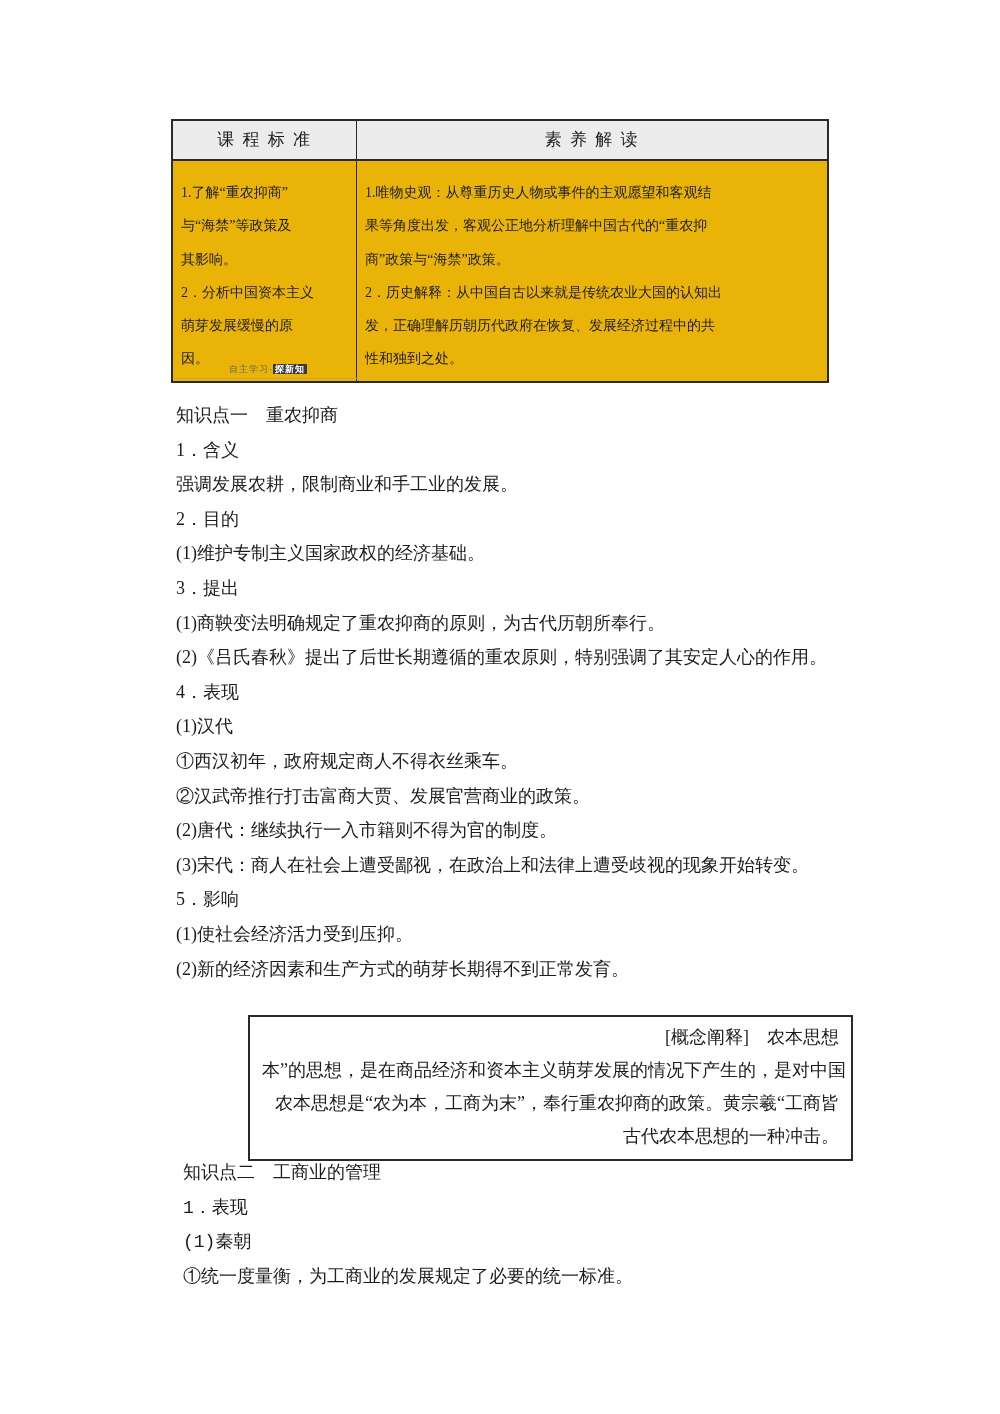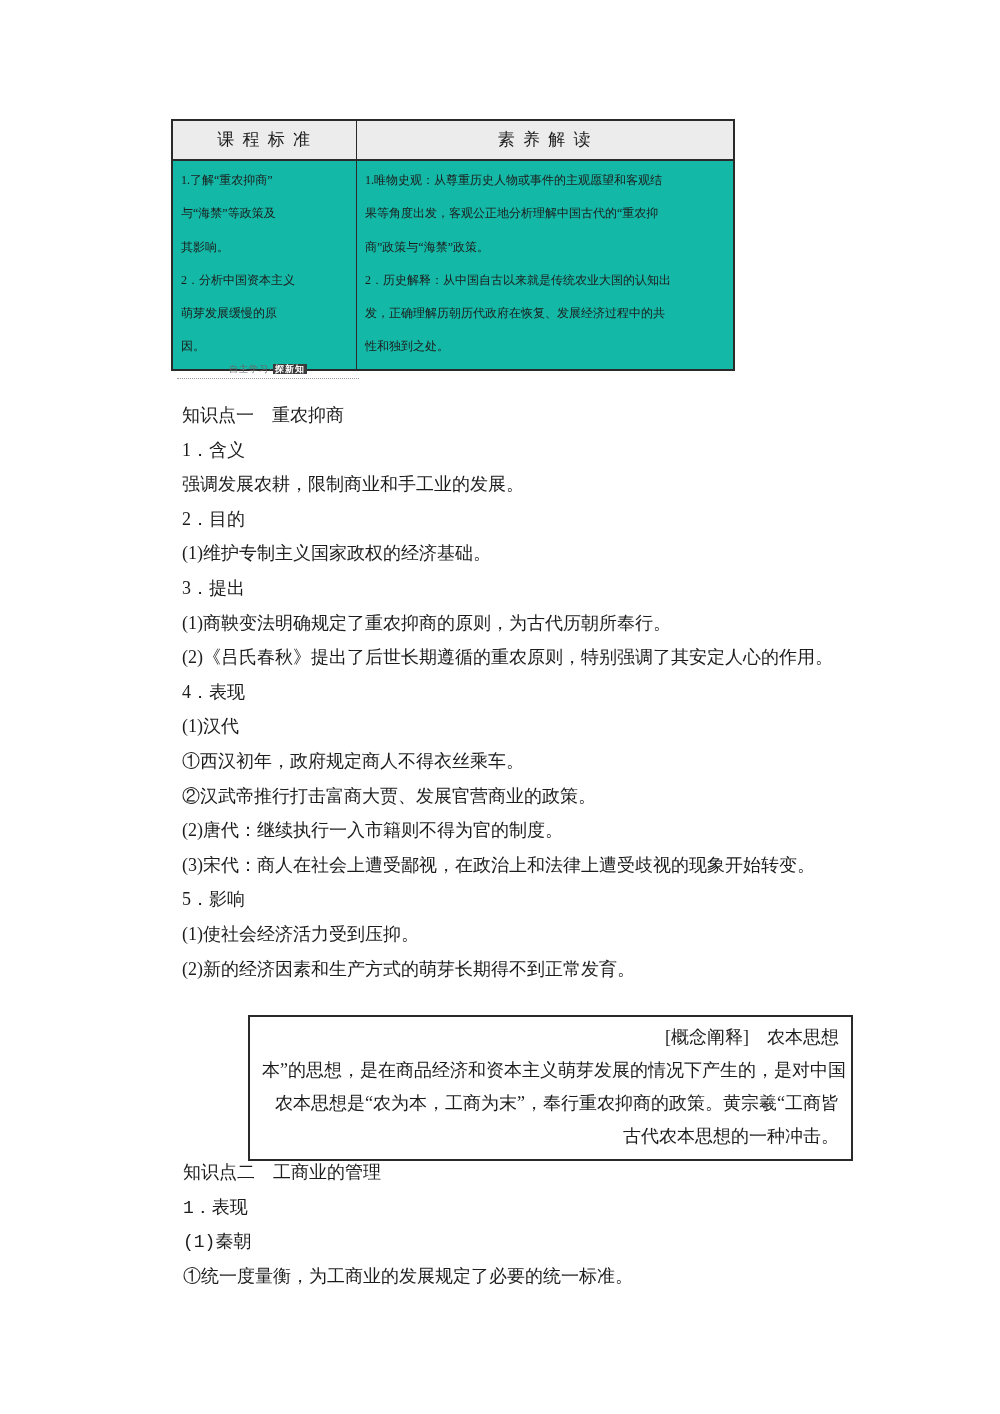--- a/index.html
+++ b/index.html
@@ -4,42 +4,42 @@
 <style>
   html,body { margin:0; padding:0; background:#fff; }
   .page {
     position:relative; width:1000px; height:1414px; background:#ffffff;
     font-family:"Liberation Serif","DejaVu Serif",serif; color:#1c1c1c;
     overflow:hidden;
   }
 
   
   .standards-table {
-    position:absolute; left:171px; top:119px; width:564px;
-    border:2px solid #2a2a2a; box-sizing:border-box; background:#14b8a6;
+    position:absolute; left:171px; top:119px; width:658px;
+    border:2px solid #2a2a2a; box-sizing:border-box; background:#eab308;
   }
   .thead { display:flex; background:#ececec; border-bottom:2px solid #2a2a2a; }
   .thead .cell { padding:7px 0 8px; text-align:center; font-size:17px; letter-spacing:2px; }
   .cell-left  { width:184px; border-right:1px solid #2a2a2a; box-sizing:border-box; }
   .cell-right { flex:1; }
   .tbody { display:flex; }
-  .tbody .cell { padding:3px 8px 5px; font-size:12px; }
+  .tbody .cell { padding:15px 8px 5px; font-size:14px; }
   .tbody .tline { line-height:33.3px; white-space:nowrap; }
 
   
   .banner {
     position:absolute; left:177px; top:364px; width:182px;
     text-align:center; border-bottom:1px dotted #9a9a9a; padding-bottom:3px;
     font-family:"Liberation Sans","DejaVu Sans",sans-serif;
     font-size:9px; color:#666; letter-spacing:1px; line-height:11px;
   }
   .banner .hl { background:#3a3a3a; color:#fff; font-weight:bold; padding:0 2px; }
 
   
-  .body-block { position:absolute; left:182px; top:398px; width:700px; font-size:18px; }
+  .body-block { position:absolute; left:176px; top:398px; width:700px; font-size:18px; }
   .body-block .tline { line-height:34.6px; white-space:nowrap; }
   .u { text-underline-offset:4px; text-decoration-thickness:1.5px; }
 
   
   .concept-box {
     position:absolute; left:248px; top:1015px; width:605px; box-sizing:border-box;
     border:2px solid #2a2a2a; background:#fff; padding:4px 12px 6px; font-size:18px;text-align:right;
   }
   .concept-box .box-header { line-height:33px; white-space:nowrap; }
   .concept-box .box-title { margin-left:18px; }

